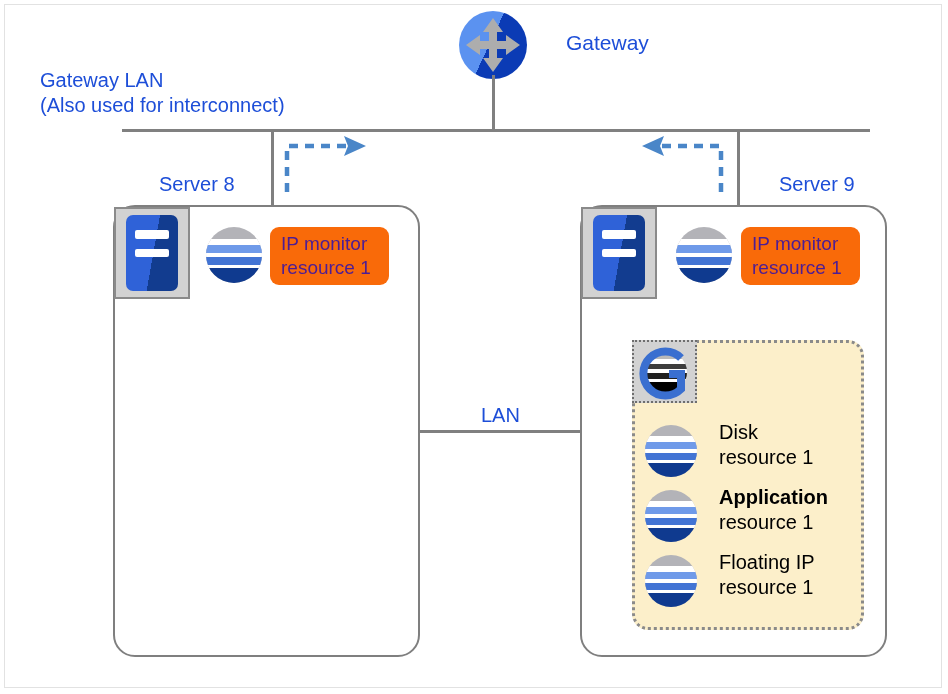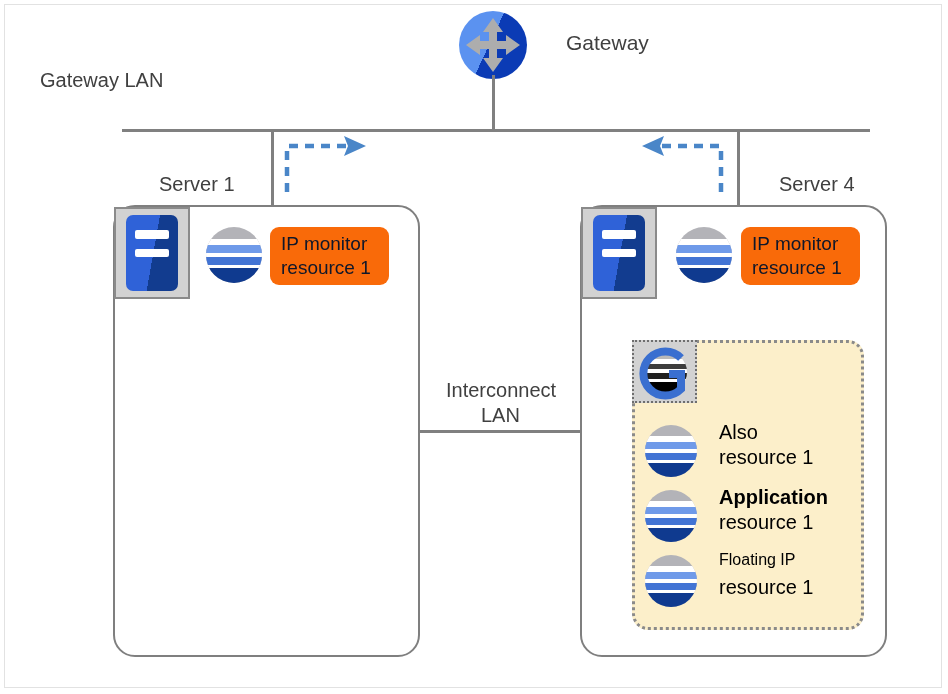--- a/index.html
+++ b/index.html
@@ -1,20 +1,20 @@
 <!DOCTYPE html>
 <html><head>
 <meta charset="utf-8">
 <style>
   html,body{margin:0;padding:0;background:#ffffff;}
   body{font-family:"Liberation Sans","DejaVu Sans",sans-serif;}
   #stage{position:relative;width:948px;height:694px;background:#ffffff;overflow:hidden;}
   #frame{position:absolute;left:4px;top:4px;width:938px;height:684px;border:1px solid #e2e2e2;box-sizing:border-box;}
 
-  .txt{position:absolute;color:#404040;white-space:pre;line-height:1.28;}
+  .txt{position:absolute;color:#1d4ed8;white-space:pre;line-height:1.28;}
 
   
   .hline{position:absolute;background:#808080;height:3px;}
   .vline{position:absolute;background:#808080;width:3px;}
 
   
   .serverbox{position:absolute;border:2.5px solid #7f7f7f;border-radius:22px;background:#ffffff;box-sizing:border-box;}
 
   
   .srvicon{position:absolute;background:#d2d2d2;border:2px solid #8a8a8a;box-sizing:border-box;}
@@ -30,21 +30,21 @@
   .sphere .b2{background:#4274d4;}
   .sphere .b3{background:#0f3a8f;}
 
   
   .sphere.mono{background:#b9b9b9;}
   .sphere.mono .b1{background:#3d3d3d;}
   .sphere.mono .b2{background:#1f1f1f;}
   .sphere.mono .b3{background:#000000;}
 
   
-  .pill{position:absolute;background:#f96a09;border-radius:9px;color:#0f172a;
+  .pill{position:absolute;background:#f96a09;border-radius:9px;color:#4c1d95;
         display:flex;flex-direction:column;justify-content:center;padding:0 11px;box-sizing:border-box;}
   .pill span{display:block;line-height:1.26;white-space:pre;}
 
   
   .fgroup{position:absolute;background:#fcefca;border:3px dotted #8a8a8a;border-radius:16px;box-sizing:border-box;}
   .gicon{position:absolute;background:#d2d2d2;border:2px dotted #6e6e6e;box-sizing:border-box;}
 
   .rowlabel{position:absolute;color:#000;white-space:pre;line-height:1.27;}
 
   
@@ -68,36 +68,37 @@
         <polygon points="61,34 47,24 47,30 34,30 34,38 47,38 47,44"></polygon>
         <polygon points="7,34 21,24 21,30 34,30 34,38 21,38 21,44"></polygon>
       </g>
     </svg>
   </div>
   <div class="txt" style="left:566px;top:30px;font-size:21px;">Gateway</div>
 
   <div class="vline" style="left:492px;top:75px;height:55px;"></div>
 
   <div class="txt" style="left:40px;top:68px;font-size:20px;">Gateway LAN</div>
+  <div class="txt" style="left:40px;top:93px;font-size:20px;">(Also used for interconnect)</div>
 
   <div class="hline" style="left:122px;top:129px;width:748px;"></div>
   <div class="vline" style="left:271px;top:129px;height:78px;"></div>
   <div class="vline" style="left:737px;top:129px;height:78px;"></div>
 
   <svg style="position:absolute;left:278px;top:134px;" width="100" height="62">
     <path d="M9,58 L9,12 L72,12" stroke="#4a86c8" stroke-width="4.5" fill="none" stroke-dasharray="9,7"></path>
     <polygon points="88,12 66,2 70,12 66,22" fill="#4a86c8"></polygon>
   </svg>
   <svg style="position:absolute;left:630px;top:134px;" width="100" height="62">
     <path d="M91,58 L91,12 L28,12" stroke="#4a86c8" stroke-width="4.5" fill="none" stroke-dasharray="9,7"></path>
     <polygon points="12,12 34,2 30,12 34,22" fill="#4a86c8"></polygon>
   </svg>
 
-  <div class="txt" style="left:159px;top:172px;font-size:20px;">Server 1</div>
-  <div class="txt" style="left:779px;top:172px;font-size:20px;">Server 4</div>
+  <div class="txt" style="left:159px;top:172px;font-size:20px;">Server 8</div>
+  <div class="txt" style="left:779px;top:172px;font-size:20px;">Server 9</div>
 
   <div class="serverbox" style="left:113px;top:205px;width:307px;height:452px;"></div>
 
   <div class="srvicon" style="left:114px;top:207px;width:76px;height:92px;">
     <div class="body"></div>
     <div class="bar" style="top:24%;"></div>
     <div class="bar" style="top:45%;"></div>
   </div>
 
   <div class="sphere" style="left:206px;top:227px;width:56px;height:56px;">
@@ -108,21 +109,20 @@
     <i class="w" style="top:67%;height:7%;"></i>
     <i class="b3" style="top:74%;height:26%;"></i>
   </div>
 
   <div class="pill" style="left:270px;top:227px;width:119px;height:58px;font-size:19px;">
     <span>IP monitor</span>
     <span>resource 1</span>
   </div>
 
   <div class="hline" style="left:420px;top:430px;width:160px;"></div>
-  <div class="txt" style="left:446px;top:378px;font-size:20px;">Interconnect</div>
   <div class="txt" style="left:481px;top:403px;font-size:20px;">LAN</div>
 
   <div class="serverbox" style="left:580px;top:205px;width:307px;height:452px;"></div>
 
   <div class="srvicon" style="left:581px;top:207px;width:76px;height:92px;">
     <div class="body"></div>
     <div class="bar" style="top:24%;"></div>
     <div class="bar" style="top:45%;"></div>
   </div>
 
@@ -158,21 +158,21 @@
   </div>
 
   <div class="sphere" style="left:645px;top:425px;width:52px;height:52px;">
     <i class="w" style="top:22%;height:11%;"></i>
     <i class="b1" style="top:33%;height:13%;"></i>
     <i class="w" style="top:46%;height:8%;"></i>
     <i class="b2" style="top:54%;height:13%;"></i>
     <i class="w" style="top:67%;height:7%;"></i>
     <i class="b3" style="top:74%;height:26%;"></i>
   </div>
-  <div class="rowlabel" style="left:719px;top:420px;font-size:20px;">Also</div>
+  <div class="rowlabel" style="left:719px;top:420px;font-size:20px;">Disk</div>
   <div class="rowlabel" style="left:719px;top:445px;font-size:20px;">resource 1</div>
 
   <div class="sphere" style="left:645px;top:490px;width:52px;height:52px;">
     <i class="w" style="top:22%;height:11%;"></i>
     <i class="b1" style="top:33%;height:13%;"></i>
     <i class="w" style="top:46%;height:8%;"></i>
     <i class="b2" style="top:54%;height:13%;"></i>
     <i class="w" style="top:67%;height:7%;"></i>
     <i class="b3" style="top:74%;height:26%;"></i>
   </div>
@@ -180,16 +180,16 @@
   <div class="rowlabel" style="left:719px;top:510px;font-size:20px;">resource 1</div>
 
   <div class="sphere" style="left:645px;top:555px;width:52px;height:52px;">
     <i class="w" style="top:22%;height:11%;"></i>
     <i class="b1" style="top:33%;height:13%;"></i>
     <i class="w" style="top:46%;height:8%;"></i>
     <i class="b2" style="top:54%;height:13%;"></i>
     <i class="w" style="top:67%;height:7%;"></i>
     <i class="b3" style="top:74%;height:26%;"></i>
   </div>
-  <div class="rowlabel" style="left:719px;top:550px;font-size:16px;">Floating IP</div>
+  <div class="rowlabel" style="left:719px;top:550px;font-size:20px;">Floating IP</div>
   <div class="rowlabel" style="left:719px;top:575px;font-size:20px;">resource 1</div>
 
 </div>
 
 </body></html>

